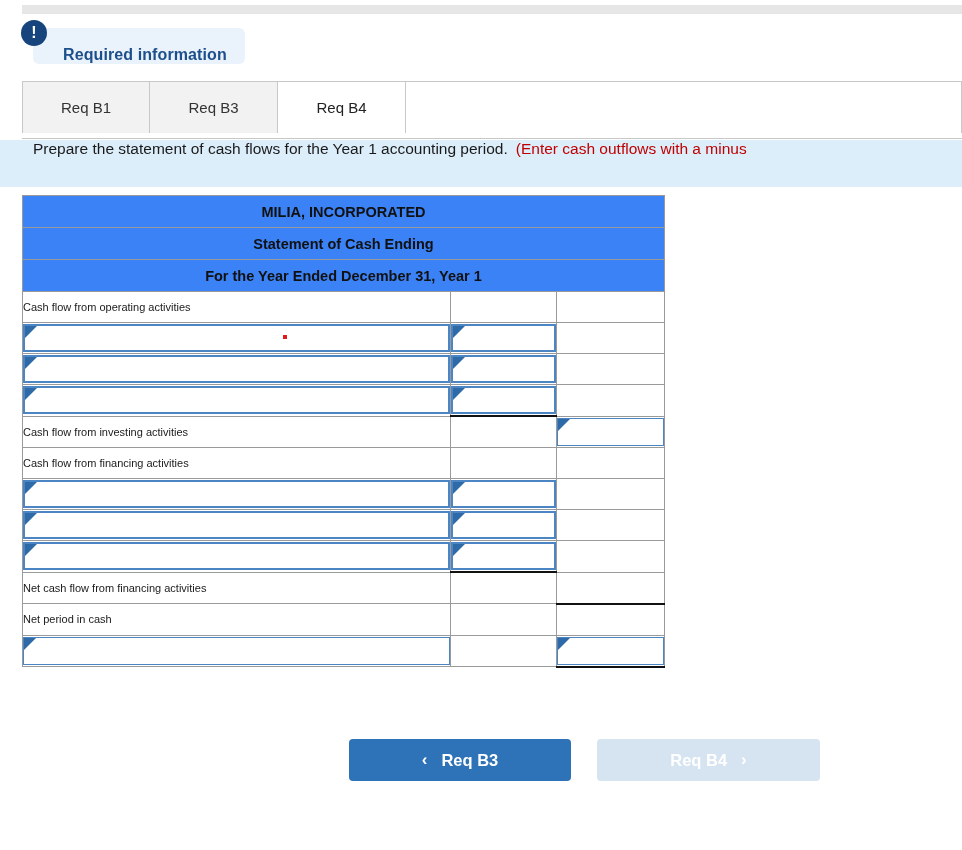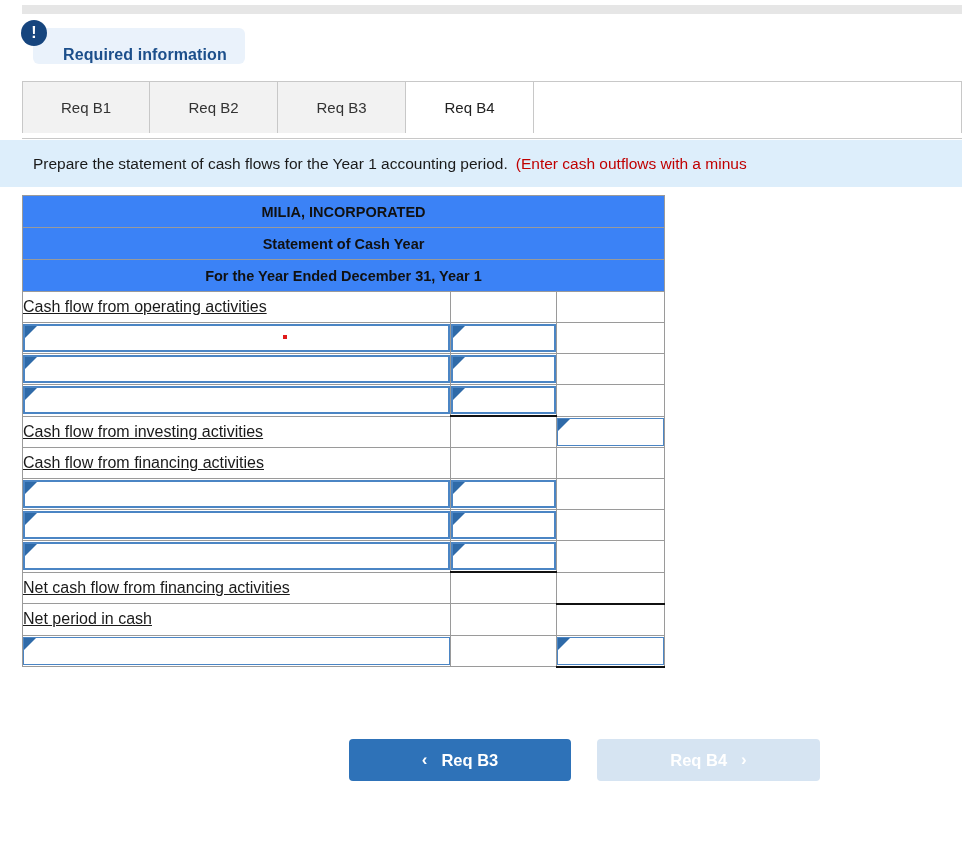--- a/index.html
+++ b/index.html
@@ -114,21 +114,21 @@
   
   .instruction {
     position: absolute;
     left: 0px;
     top: 140px;
     width: 962px;
     height: 47px;
     background: #ddeefb;
     box-sizing: border-box;
     display: flex;
-    align-items: center;
+    align-items: flex-start;
     padding-left: 33px;
     overflow: hidden;
     white-space: nowrap;
   }
   .instruction .maintext {
     font-size: 15.5px;
     color: #1a1a1a;
   }
   .instruction .redtext {
     font-size: 15.5px;
@@ -158,24 +158,23 @@
     font-size: 14.5px;
     color: #111111;
     height: 31px;
   }
   .c1 { width: 428px; }
   .c2 { width: 106px; }
   .c3 { width: 108px; }
 
   .lbl {
     padding-left: 6px;
-    font-size: 16px;
+    font-size: 11px;
     color: #1a1a1a;
     white-space: nowrap;
-    text-decoration: underline;
   }
 
   
   td.inputcell {
     border: 1px solid #9a9a9a;
     position: relative;
   }
 
   
   .ctl {
@@ -254,21 +253,20 @@
 
 <div class="reqinfo-wrap">
   <div class="reqinfo-pill">
     <span class="reqinfo-label">Required information</span>
   </div>
   <div class="reqinfo-badge">!</div>
 </div>
 
 <div class="tabstrip">
   <div class="tab">Req B1</div>
-  <div class="tab">Req B2</div>
   <div class="tab">Req B3</div>
   <div class="tab active">Req B4</div>
   <div class="tab-filler"></div>
 </div>
 
 <div class="instruction">
   <span class="maintext">Prepare the statement of cash flows for the Year 1 accounting period.</span>
   <span class="redtext">(Enter cash outflows with a minus</span>
 </div>
 
@@ -276,21 +274,21 @@
   <colgroup>
     <col class="c1">
       <col class="c2">
       <col class="c3">
   </colgroup>
   <tbody>
     <tr class="hdr">
       <td colspan="3">MILIA, INCORPORATED</td>
     </tr>
     <tr class="hdr">
-      <td colspan="3">Statement of Cash Year</td>
+      <td colspan="3">Statement of Cash Ending</td>
     </tr>
     <tr class="hdr">
       <td colspan="3">For the Year Ended December 31, Year 1</td>
     </tr>
 
     <tr>
       <td class="lbl">Cash flow from operating activities</td>
       <td></td>
       <td></td>
     </tr>

